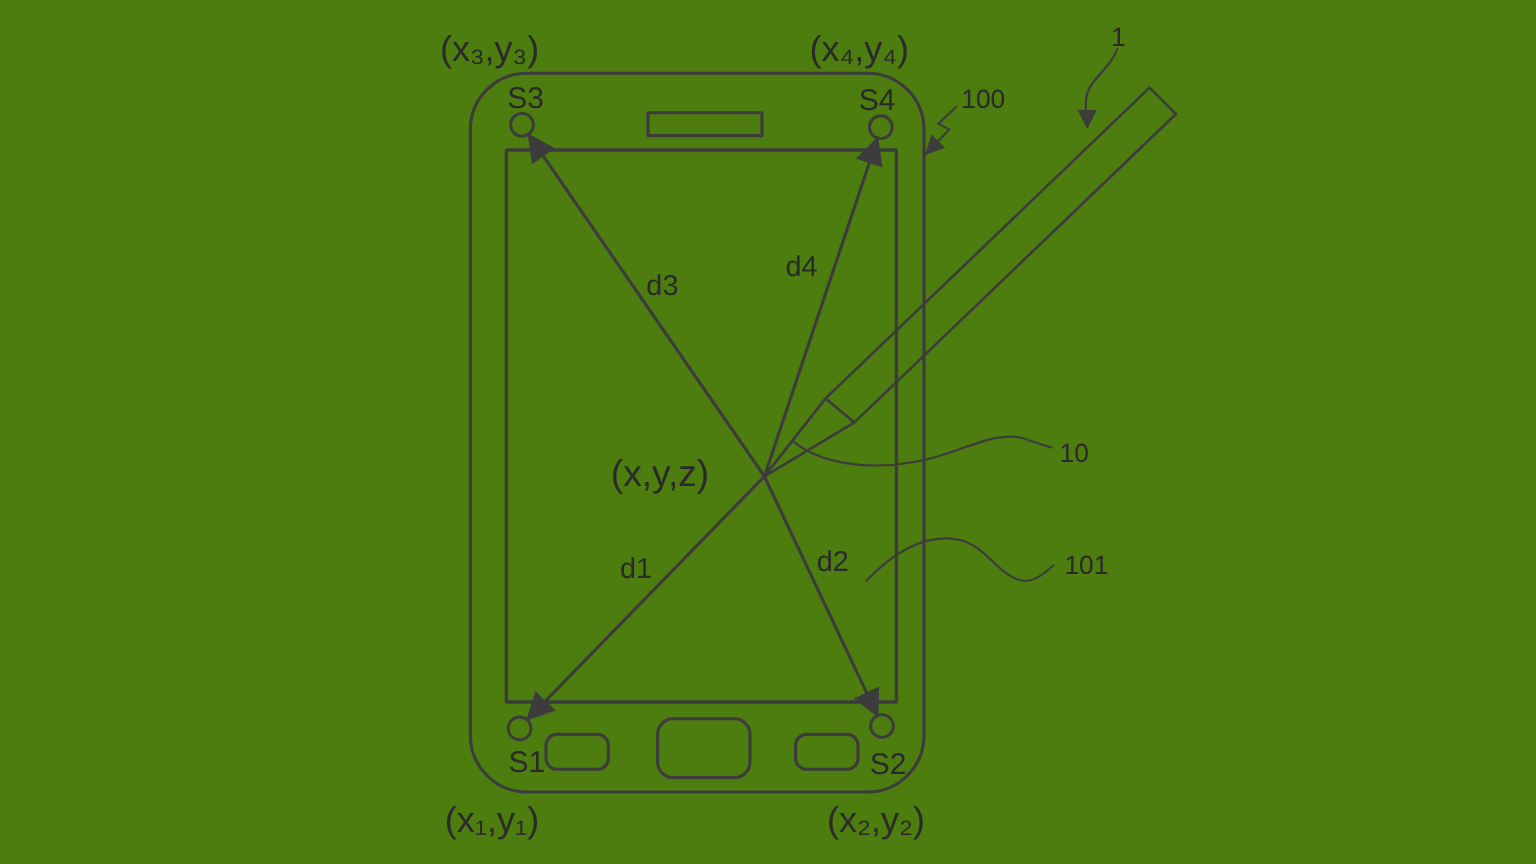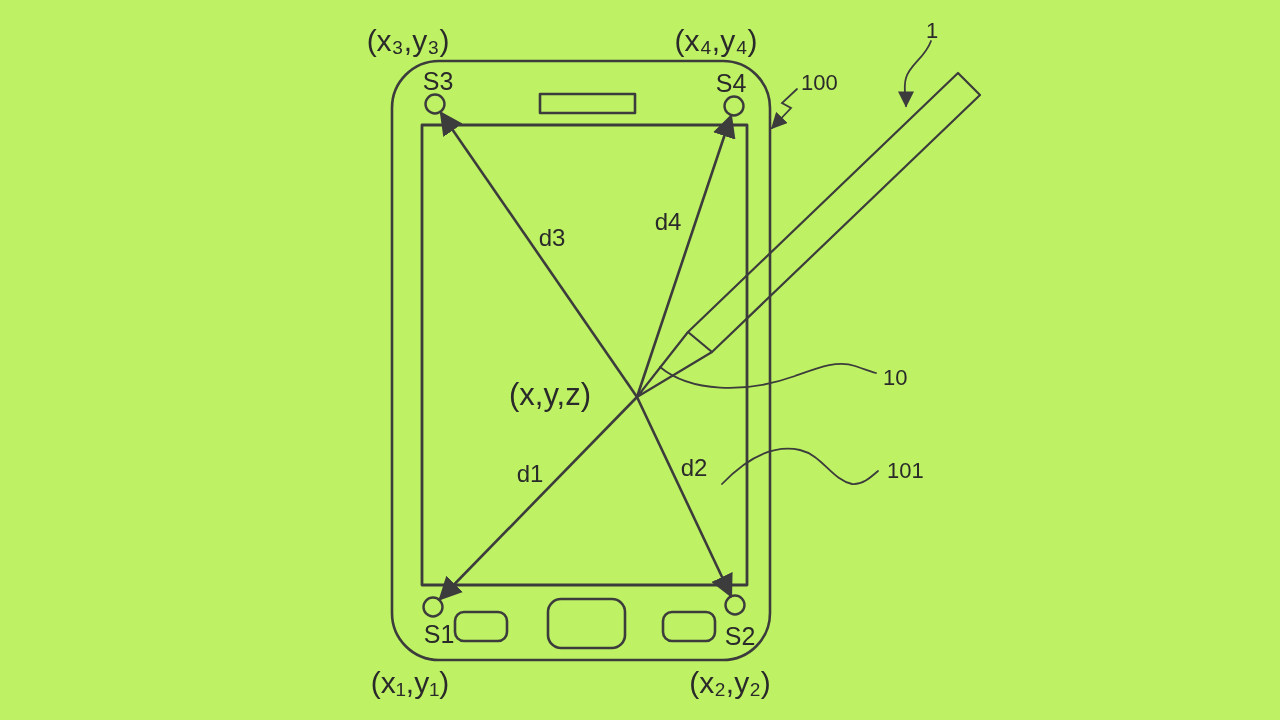--- a/index.html
+++ b/index.html
@@ -7,21 +7,21 @@
     padding: 0;
     background: #ffffff;
     width: 1280px;
     height: 720px;
     overflow: hidden;
   }
   .stage {
     position: relative;
     width: 1280px;
     height: 720px;
-    background: #bef264;
+    background: #4d7c0f;
     font-family: "Liberation Sans", "DejaVu Sans", sans-serif;
   }
   svg text {
     fill: #2a2a2a;
     font-family: "Liberation Sans", "DejaVu Sans", sans-serif;
   }
   .lbl-corner { font-size: 30px; }
   .lbl-sensor { font-size: 25px; }
   .lbl-dist   { font-size: 24px; }
   .lbl-touch  { font-size: 31px; }

